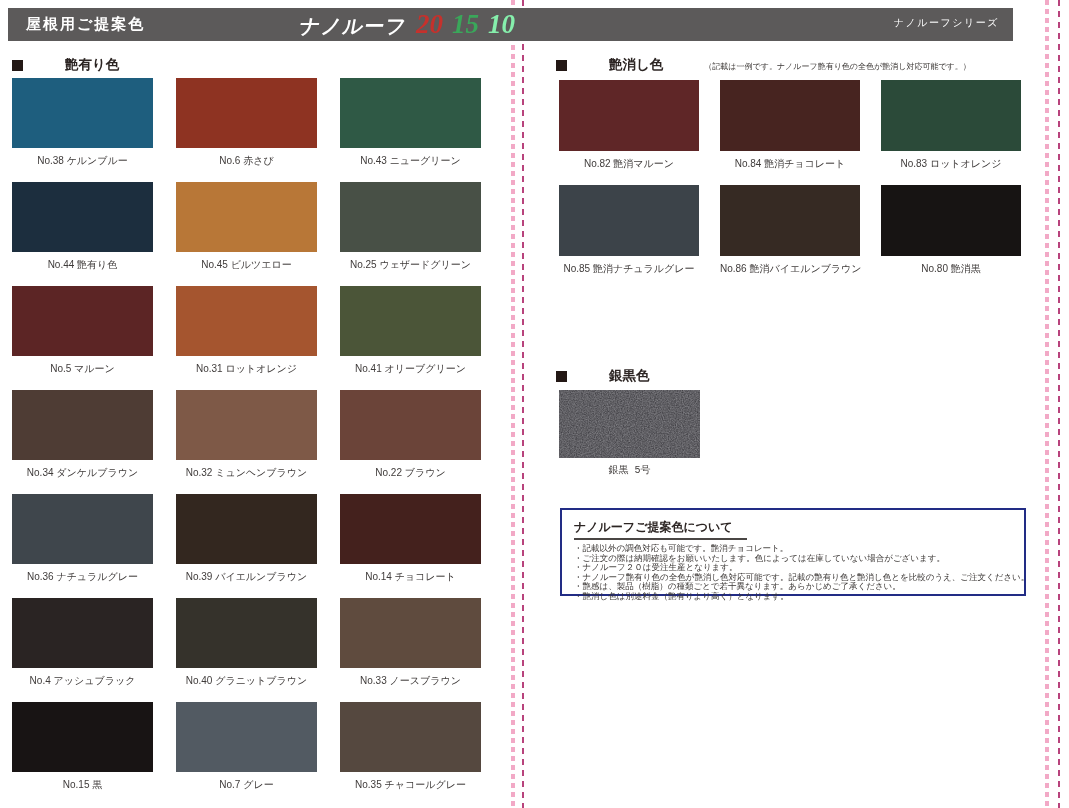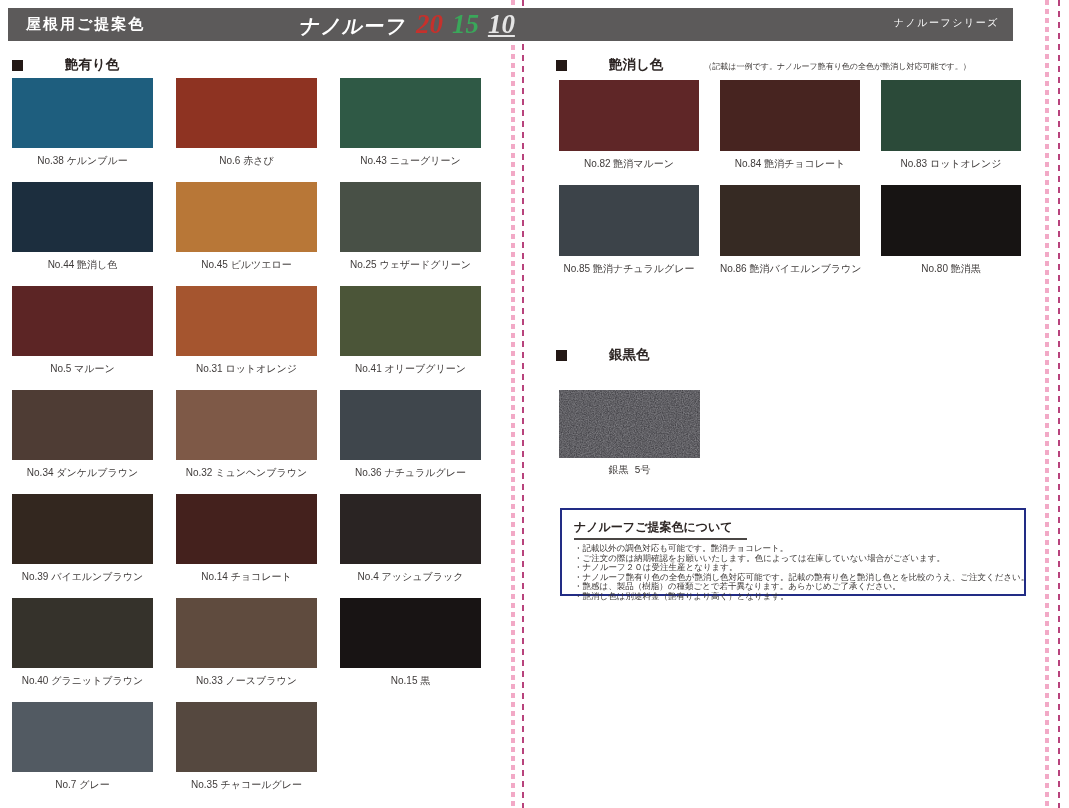--- a/index.html
+++ b/index.html
@@ -53,21 +53,21 @@
 
   <div class="vline light" style="left:511px"></div>
   <div class="vline dark" style="left:522px"></div>
   <div class="vline light" style="left:1045px"></div>
   <div class="vline dark" style="left:1058px"></div>
 
   <header class="topbar">
     <span class="bar-title">屋根用ご提案色</span>
     <span class="brand">
       <span class="brand-name">ナノルーフ</span>
-      <span id="brand-numbers"><span class="brand-num" style="color: rgb(197, 49, 44);">20</span><span class="brand-num" style="color: rgb(58, 167, 90);">15</span><span class="brand-num" style="color: #e5e5e5; text-decoration: underline;">10</span></span>
+      <span id="brand-numbers"><span class="brand-num" style="color: rgb(197, 49, 44);">20</span><span class="brand-num" style="color: rgb(58, 167, 90);">15</span><span class="brand-num" style="color: #86efac;">10</span></span>
     </span>
     <span class="bar-right">ナノルーフシリーズ</span>
   </header>
 
   <div class="sec-head" style="left:12px;top:56px">
     <span class="sq"></span>
     <span>艶有り色</span>
   </div>
   <div id="glossy-grid" class="grid" style="left:12px;top:78px;grid-template-columns:repeat(3,141px);column-gap:23px;">
       <div class="cell">
@@ -77,21 +77,21 @@
       <div class="cell">
         <div class="sw" style="background: rgb(142, 51, 34);"></div>
         <div class="lbl">No.6 赤さび</div>
       </div>
       <div class="cell">
         <div class="sw" style="background: rgb(47, 89, 69);"></div>
         <div class="lbl">No.43 ニューグリーン</div>
       </div>
       <div class="cell">
         <div class="sw" style="background: rgb(28, 46, 62);"></div>
-        <div class="lbl">No.44 艶消し色</div>
+        <div class="lbl">No.44 艶有り色</div>
       </div>
       <div class="cell">
         <div class="sw" style="background: rgb(184, 119, 55);"></div>
         <div class="lbl">No.45 ビルツエロー</div>
       </div>
       <div class="cell">
         <div class="sw" style="background: rgb(72, 80, 70);"></div>
         <div class="lbl">No.25 ウェザードグリーン</div>
       </div>
       <div class="cell">
@@ -106,20 +106,24 @@
         <div class="sw" style="background: rgb(75, 85, 56);"></div>
         <div class="lbl">No.41 オリーブグリーン</div>
       </div>
       <div class="cell">
         <div class="sw" style="background: rgb(78, 60, 52);"></div>
         <div class="lbl">No.34 ダンケルブラウン</div>
       </div>
       <div class="cell">
         <div class="sw" style="background: rgb(126, 89, 71);"></div>
         <div class="lbl">No.32 ミュンヘンブラウン</div>
+      </div>
+      <div class="cell">
+        <div class="sw" style="background: rgb(107, 68, 57);"></div>
+        <div class="lbl">No.22 ブラウン</div>
       </div>
       <div class="cell">
         <div class="sw" style="background: rgb(63, 70, 76);"></div>
         <div class="lbl">No.36 ナチュラルグレー</div>
       </div>
       <div class="cell">
         <div class="sw" style="background: rgb(51, 39, 31);"></div>
         <div class="lbl">No.39 バイエルンブラウン</div>
       </div>
       <div class="cell">
@@ -177,21 +181,21 @@
       <div class="cell">
         <div class="sw matte" style="background: rgb(54, 42, 35);"></div>
         <div class="lbl">No.86 艶消バイエルンブラウン</div>
       </div>
       <div class="cell">
         <div class="sw matte" style="background: rgb(23, 20, 19);"></div>
         <div class="lbl">No.80 艶消黒</div>
       </div>
     </div>
 
-  <div class="sec-head" style="left:556px;top:346px">
+  <div class="sec-head" style="left:556px;top:367px">
     <span class="sq"></span>
     <span>銀黒色</span>
   </div>
   <div class="single-cell">
     <div class="texture">
       <svg width="141" height="68" xmlns="http://www.w3.org/2000/svg">
         <filter id="grainF" x="0" y="0" width="100%" height="100%">
           <feTurbulence type="fractalNoise" baseFrequency="0.85" numOctaves="3" seed="7" stitchTiles="stitch"></feTurbulence>
           <feColorMatrix type="matrix" values="0 0 0 0 0.72  0 0 0 0 0.72  0 0 0 0 0.75  0 0 0 0.9 0"></feColorMatrix>
         </filter>

